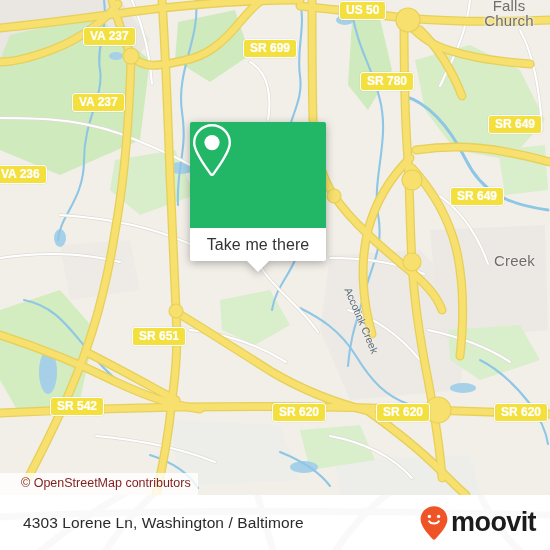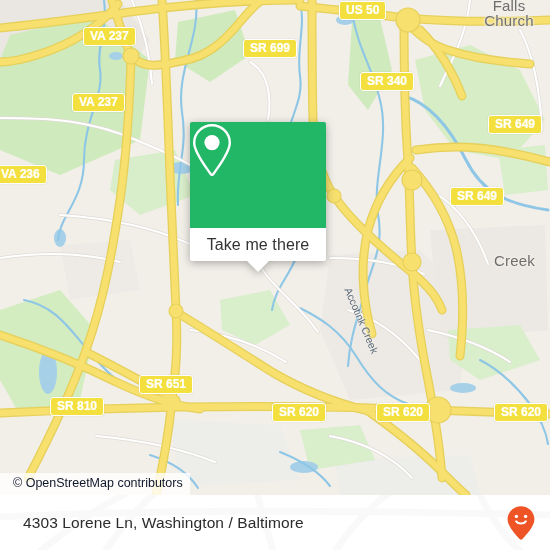--- a/index.html
+++ b/index.html
@@ -34,22 +34,22 @@
     border-radius:3px;color:#ffffff;font-size:12px;font-weight:bold;
     padding:1px 6px 2px 6px;white-space:nowrap;line-height:14px;
     box-shadow:0 0 0 .5px rgba(0,0,0,.05);
     -webkit-text-stroke:0.2px #ffffff;
   }
 
   
   .attribution{
     position:absolute;left:0;bottom:0;
     background:rgba(255,255,255,.80);
-    color:#0f172a;font-size:12.5px;line-height:19px;
-    padding:1px 7px 2px 13px;white-space:nowrap;
+    color:#7f1d1d;font-size:12.5px;line-height:19px;
+    padding:1px 7px 2px 21px;white-space:nowrap;
   }
 
   
   .card{
     position:absolute;left:190px;top:122px;width:136px;
     filter:drop-shadow(0 2px 4px rgba(0,0,0,.30));
   }
   .card-top{
     background:#22b667;height:106px;border-radius:2px 2px 0 0;
     display:flex;align-items:center;justify-content:center;
@@ -261,27 +261,27 @@
 
     <div class="place" style="left:468px;top:-2px;width:82px;">Falls
 Church</div>
     <div class="place" style="left:494px;top:253px;">Creek</div>
 
     <div class="creek-label" style="left:348px;top:282px;transform:rotate(67deg);transform-origin:0 50%;">Accotink Creek</div>
 
     <div class="shield" style="left:339px;top:1px;">US 50</div>
     <div class="shield" style="left:83px;top:27px;">VA 237</div>
     <div class="shield" style="left:243px;top:39px;">SR 699</div>
-    <div class="shield" style="left:360px;top:72px;">SR 340</div>
+    <div class="shield" style="left:360px;top:72px;">SR 780</div>
     <div class="shield" style="left:72px;top:93px;">VA 237</div>
     <div class="shield" style="left:488px;top:115px;">SR 649</div>
     <div class="shield" style="left:-6px;top:165px;">VA 236</div>
     <div class="shield" style="left:450px;top:187px;">SR 649</div>
-    <div class="shield" style="left:139px;top:327px;margin-top:48px;">SR 651</div>
-    <div class="shield" style="left:50px;top:397px;">SR 810</div>
+    <div class="shield" style="left:132px;top:327px;">SR 651</div>
+    <div class="shield" style="left:50px;top:397px;">SR 542</div>
     <div class="shield" style="left:272px;top:403px;">SR 620</div>
     <div class="shield" style="left:376px;top:403px;">SR 620</div>
     <div class="shield" style="left:494px;top:403px;">SR 620</div>
 
     <div class="attribution">© OpenStreetMap contributors</div>
 
     <div class="card">
       <div class="card-top">
         <svg width="44" height="56" viewBox="0 0 44 56">
           <path d="M22 3.2 C12.2 3.2 4.2 11.1 4.2 20.9 C4.2 30.3 16.4 45.6 20.6 52.0 C21.3 53.0 22.7 53.0 23.4 52.0 C27.6 45.6 39.8 30.3 39.8 20.9 C39.8 11.1 31.8 3.2 22 3.2 Z" fill="none" stroke="#ffffff" stroke-width="2.4"></path>
@@ -308,16 +308,17 @@
       </g>
     </svg>
     <div class="footer-addr">4303 Lorene Ln, Washington / Baltimore</div>
     <div class="brand">
       <svg width="30" height="36" viewBox="0 0 30 36">
         <path d="M15 1.2 C7.6 1.2 1.6 7.1 1.6 14.4 C1.6 21.3 9.6 29.4 13.6 34.1 C14.3 34.9 15.7 34.9 16.4 34.1 C20.4 29.4 28.4 21.3 28.4 14.4 C28.4 7.1 22.4 1.2 15 1.2 Z" fill="#ef5426"></path>
         <circle cx="10.4" cy="11.4" r="1.7" fill="#ffffff"></circle>
         <circle cx="19.6" cy="11.4" r="1.7" fill="#ffffff"></circle>
         <path d="M10.2 16.4 C12.0 19.2 18.0 19.2 19.8 16.4" stroke="#ffffff" stroke-width="2" fill="none" stroke-linecap="round"></path>
       </svg>
+      <span class="brand-name">moovit</span>
     </div>
   </div>
 
 </div>
 
 </body></html>

